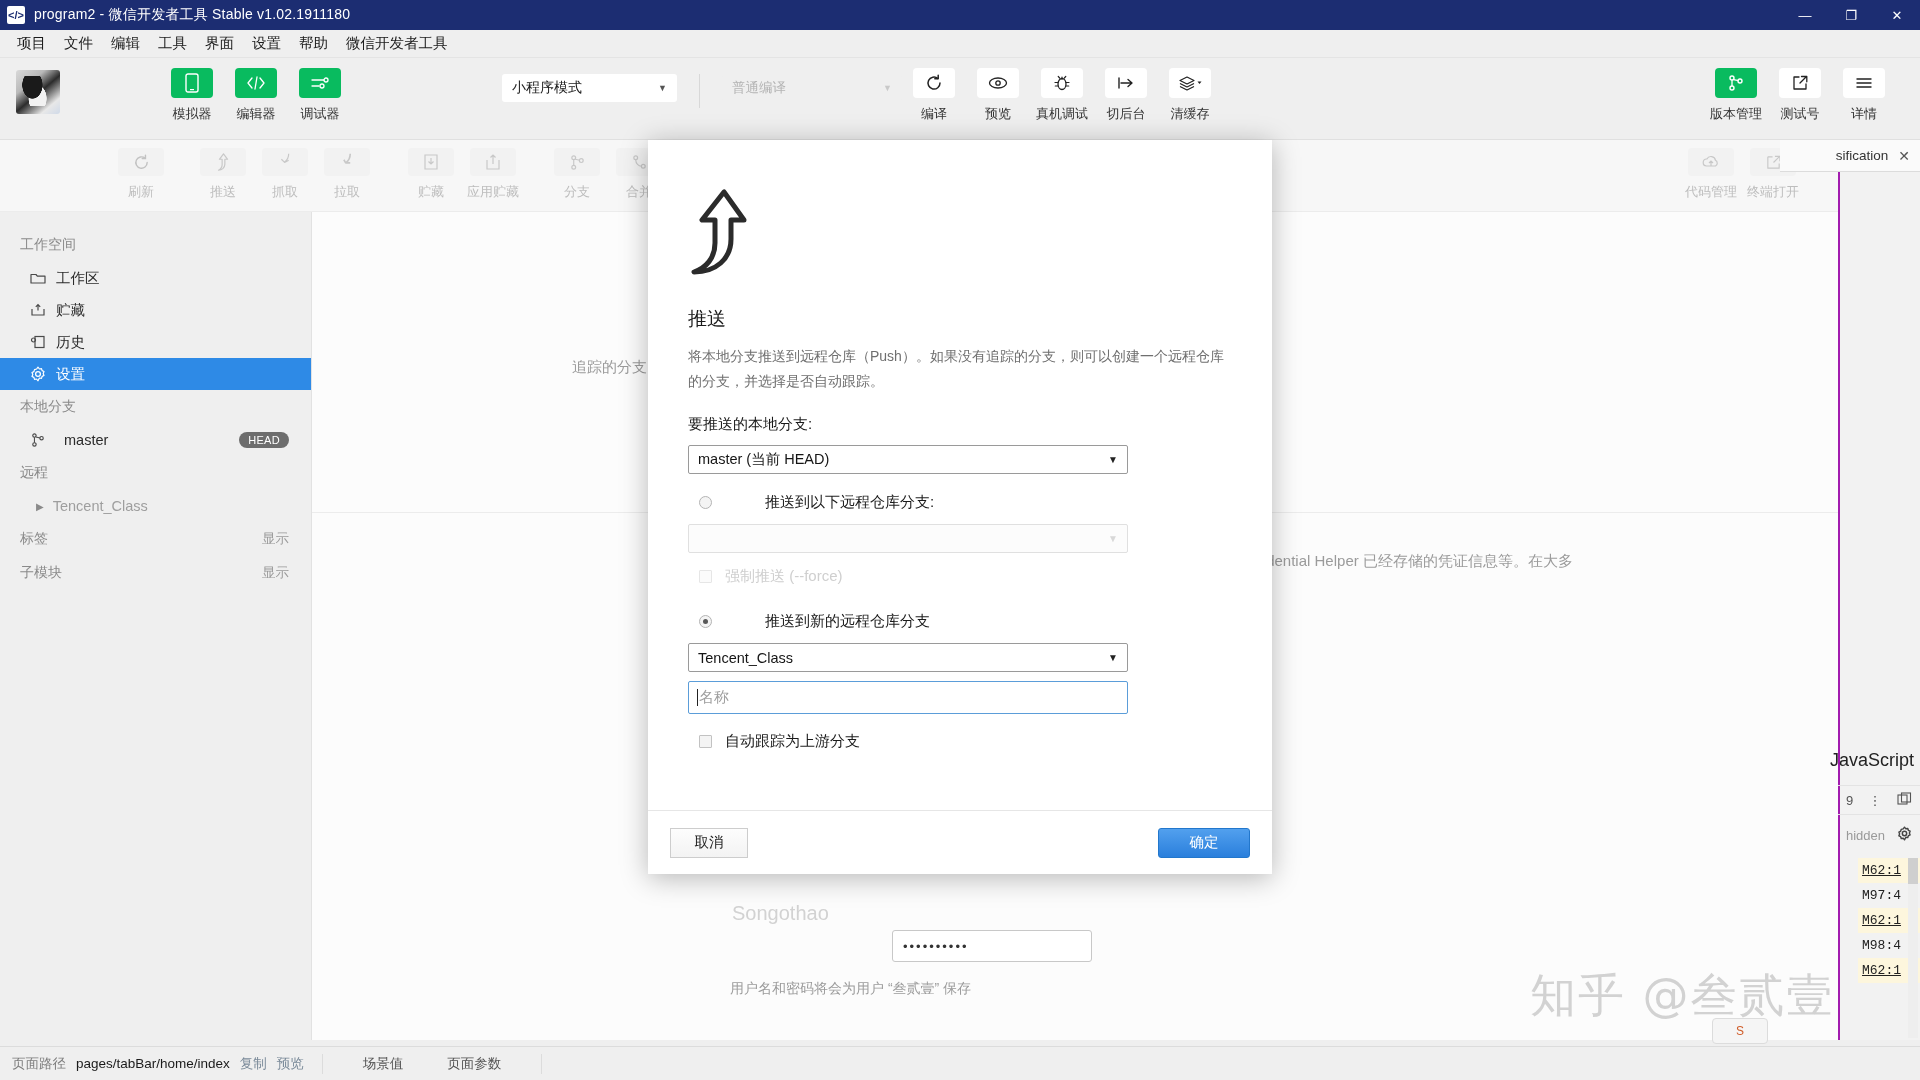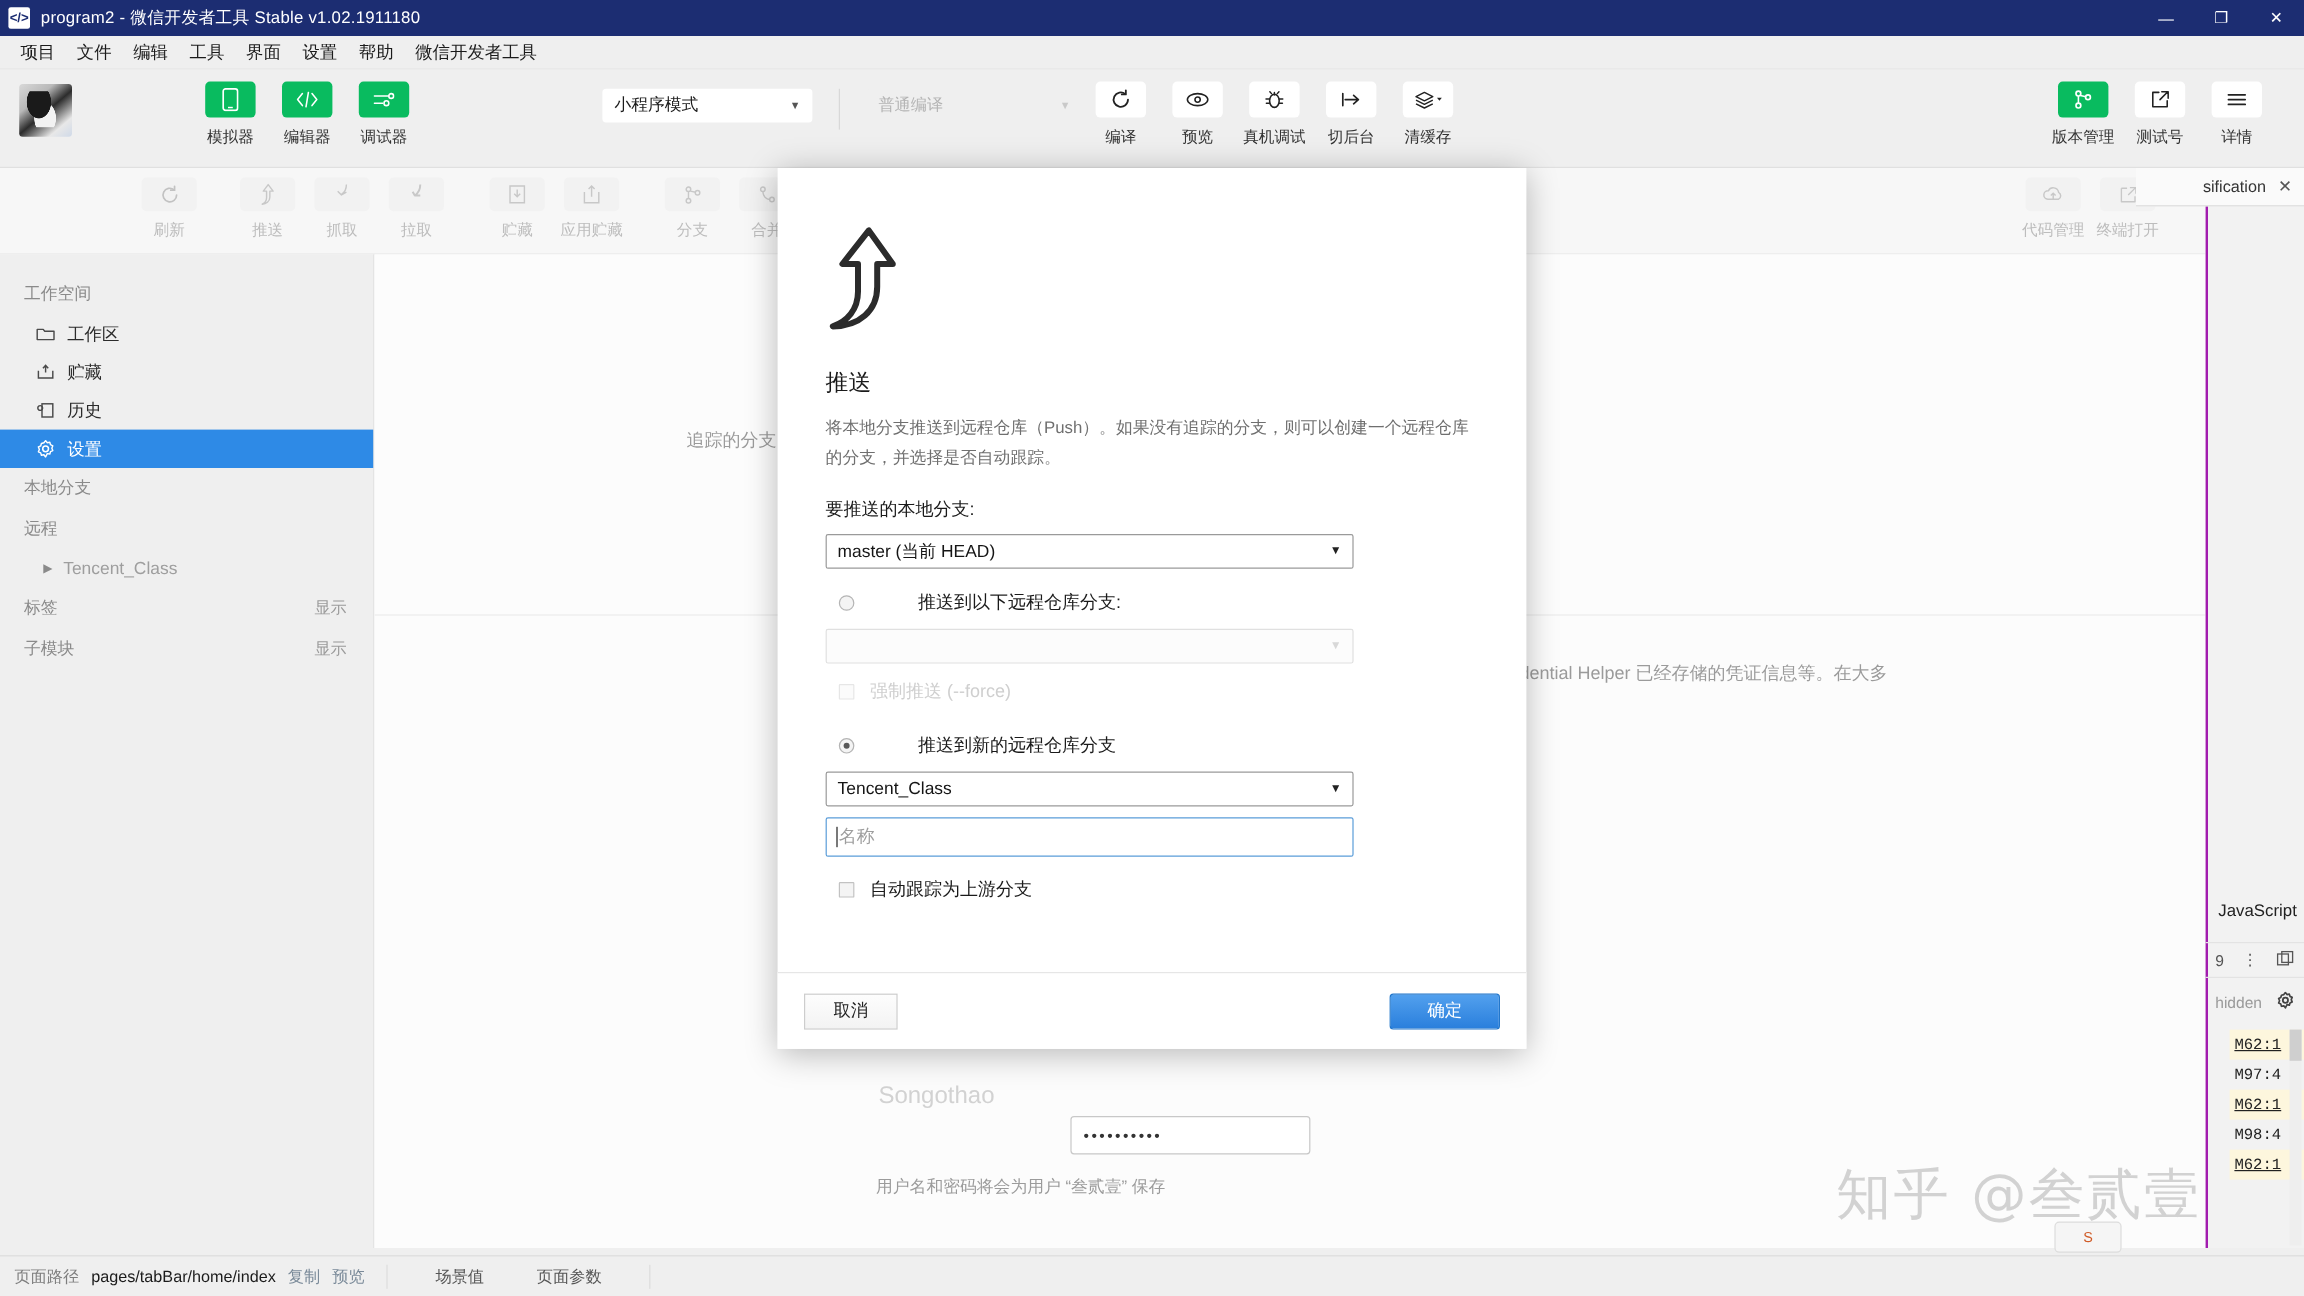--- a/index.html
+++ b/index.html
@@ -180,21 +180,21 @@
     background: #f2f2f2; border-left: 2px solid #a21caf;
   }
   .dock-tabbar {
     position:absolute; right:0; top:0; width: 140px; height: 32px;
     background: #fafafa; border-bottom: 1px solid #dcdcdc;
     display:flex; align-items:center; justify-content:flex-end; padding-right: 10px;
     font-size: 13.5px; color: #333;
   }
   .dock-tabbar .x { margin-left: 10px; color: #555; font-size: 14px; }
   .dock-lang {
-    position:absolute; right: 6px; top: 610px; font-size: 14px; color:#222;
+    position:absolute; right: 6px; top: 610px; font-size: 18px; color:#222;
   }
   .dock-row2 {
     position:absolute; right: 0; top: 645px; width: 82px; height: 30px;
     display:flex; align-items:center; justify-content:space-between; padding: 0 8px;
     font-size: 13px; color: #555; border-top:1px solid #e3e3e3; border-bottom:1px solid #e3e3e3;
   }
   .dock-row3 {
     position:absolute; right: 0; top: 680px; width: 82px; height: 30px;
     display:flex; align-items:center; justify-content:space-between; padding: 0 8px;
     font-size: 13px; color: #9a9a9a;
@@ -598,20 +598,32 @@
           <span class="sico">
             <svg width="16" height="16" viewBox="0 0 16 16">
                 <circle cx="8" cy="8" r="2.4" fill="none" stroke="currentColor" stroke-width="1.3"></circle>
                 <path d="M8 1.2 9.4 3l2.1-.4.6 2 1.9.9-.8 2 .8 2-1.9.9-.6 2-2.1-.4L8 14.8 6.6 13l-2.1.4-.6-2-1.9-.9.8-2-.8-2 1.9-.9.6-2L6.6 3z" fill="none" stroke="currentColor" stroke-width="1.2" stroke-linejoin="round"></path>
               </svg>
           </span>
           <span>设置</span>
         </div>
 
         <div class="side-head">本地分支</div>
+        <div class="side-item" style="padding-left:30px">
+          <span class="sico">
+            <svg width="16" height="16" viewBox="0 0 18 18">
+                <circle cx="5" cy="4" r="1.9" fill="none" stroke="currentColor" stroke-width="1.3"></circle>
+                <circle cx="5" cy="14" r="1.9" fill="none" stroke="currentColor" stroke-width="1.3"></circle>
+                <circle cx="13" cy="7" r="1.9" fill="none" stroke="currentColor" stroke-width="1.3"></circle>
+                <path d="M5 6v6M6.7 5.6 11.3 6.7" stroke="currentColor" stroke-width="1.2"></path>
+              </svg>
+          </span>
+          <span style="margin-left:8px">master</span>
+          <span class="head-badge">HEAD</span>
+        </div>
 
         <div class="side-head">远程</div>
         <div class="side-item muted" style="padding-left:36px">
           <span style="font-size:10px;margin-right:9px;color:#8a8a8a">▶</span>
           <span>Tencent_Class</span>
         </div>
 
         <div class="side-row">
           <span>标签</span>
           <span class="right">显示</span>

